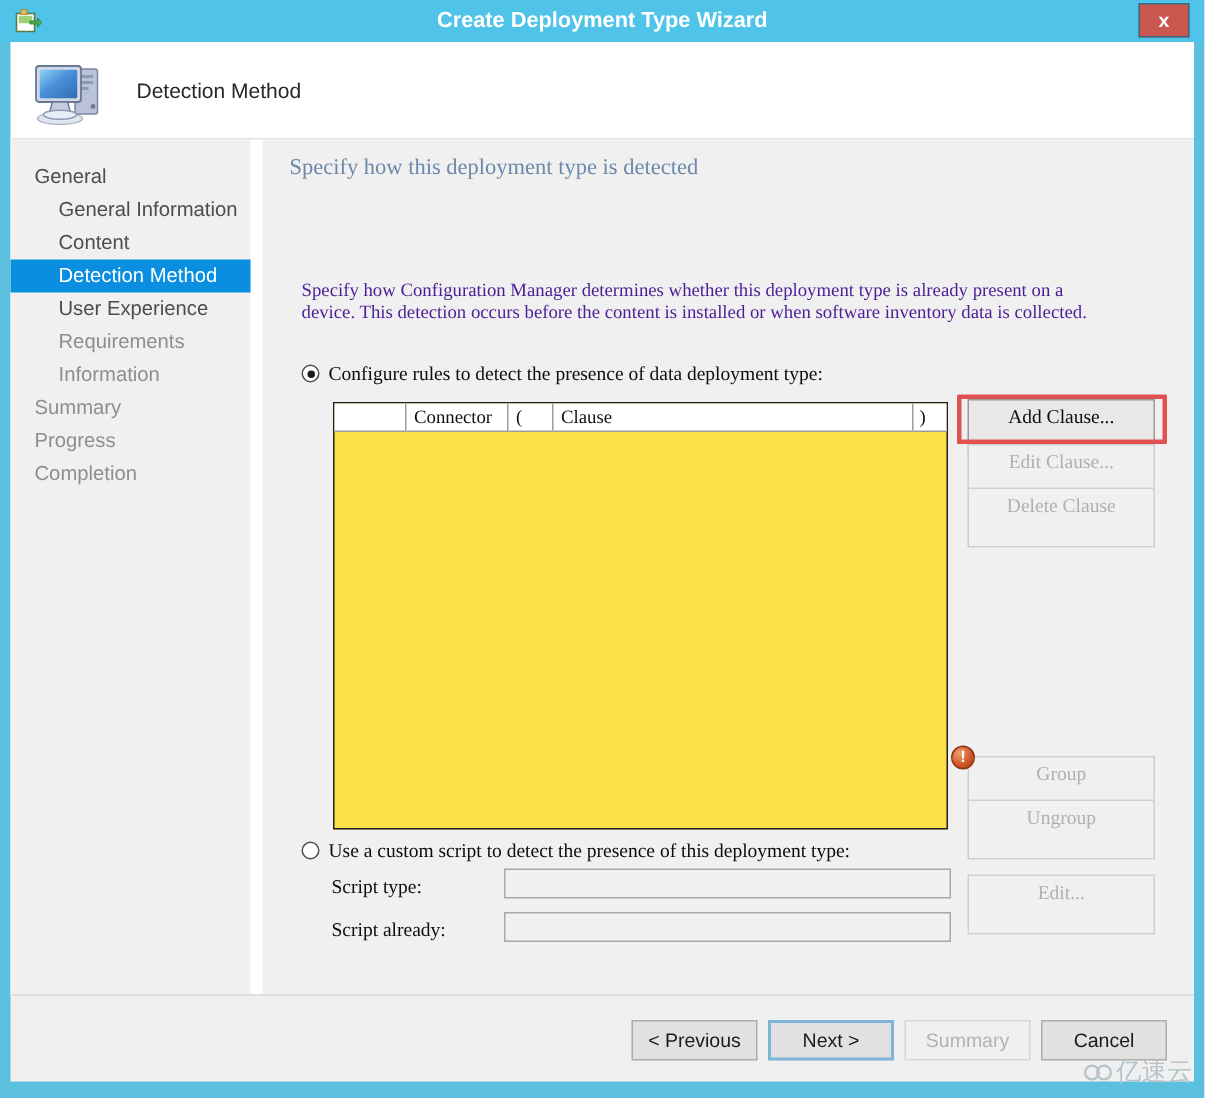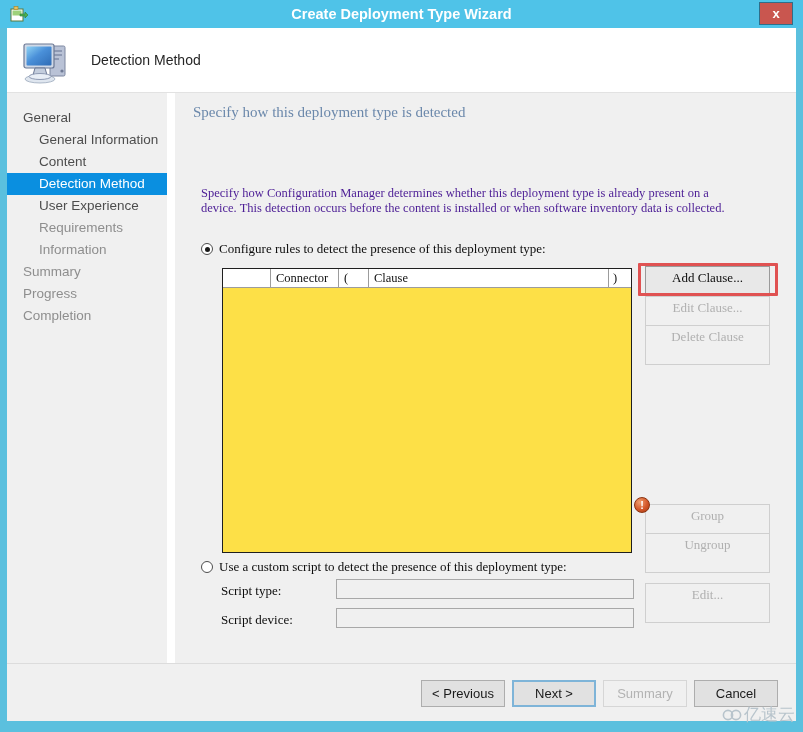--- a/index.html
+++ b/index.html
@@ -326,42 +326,42 @@
       <div class="nav-item dim">Completion</div>
     </div>
 
     <div id="content">
 
       <div id="page-heading">Specify how this deployment type is detected</div>
       <div id="page-desc">Specify how Configuration Manager determines whether this deployment type is already present on a device. This detection occurs before the content is installed or when software inventory data is collected.</div>
 
       <div class="radio-row" style="left:26px; top:148px;">
         <span class="radio-dot on"></span>
-        <span>Configure rules to detect the presence of this deployment type:</span>
+        <span>Configure rules to detect the presence of data deployment type:</span>
       </div>
 
       <div id="rules-box">
         <div id="rules-header">
           <div class="col-h c0"></div>
           <div class="col-h c1">Connector</div>
           <div class="col-h c2">(</div>
           <div class="col-h c3">Clause</div>
           <div class="col-h c4">)</div>
         </div>
       </div>
 
       <div class="radio-row" style="left:26px; top:466px;">
         <span class="radio-dot"></span>
         <span>Use a custom script to detect the presence of this deployment type:</span>
       </div>
 
       <div class="fld-label" style="left:46px; top:490px;">Script type:</div>
       <div class="fld-input" style="left:161px; top:486px; width:298px;"></div>
 
-      <div class="fld-label" style="left:46px; top:519px;">Script device:</div>
+      <div class="fld-label" style="left:46px; top:519px;">Script already:</div>
       <div class="fld-input" style="left:161px; top:515px; width:298px;"></div>
 
     </div>
 
     <div class="sbtn" style="left:638px; top:173px;">Add Clause...</div>
     <div class="sbtn disabled" style="left:638px; top:203px;">Edit Clause...</div>
     <div class="sbtn disabled" style="left:638px; top:232px;">Delete Clause</div>
     <div class="sbtn disabled" style="left:638px; top:411px;">Group</div>
     <div class="sbtn disabled" style="left:638px; top:440px;">Ungroup</div>
     <div class="sbtn disabled" style="left:638px; top:490px;">Edit...</div>

